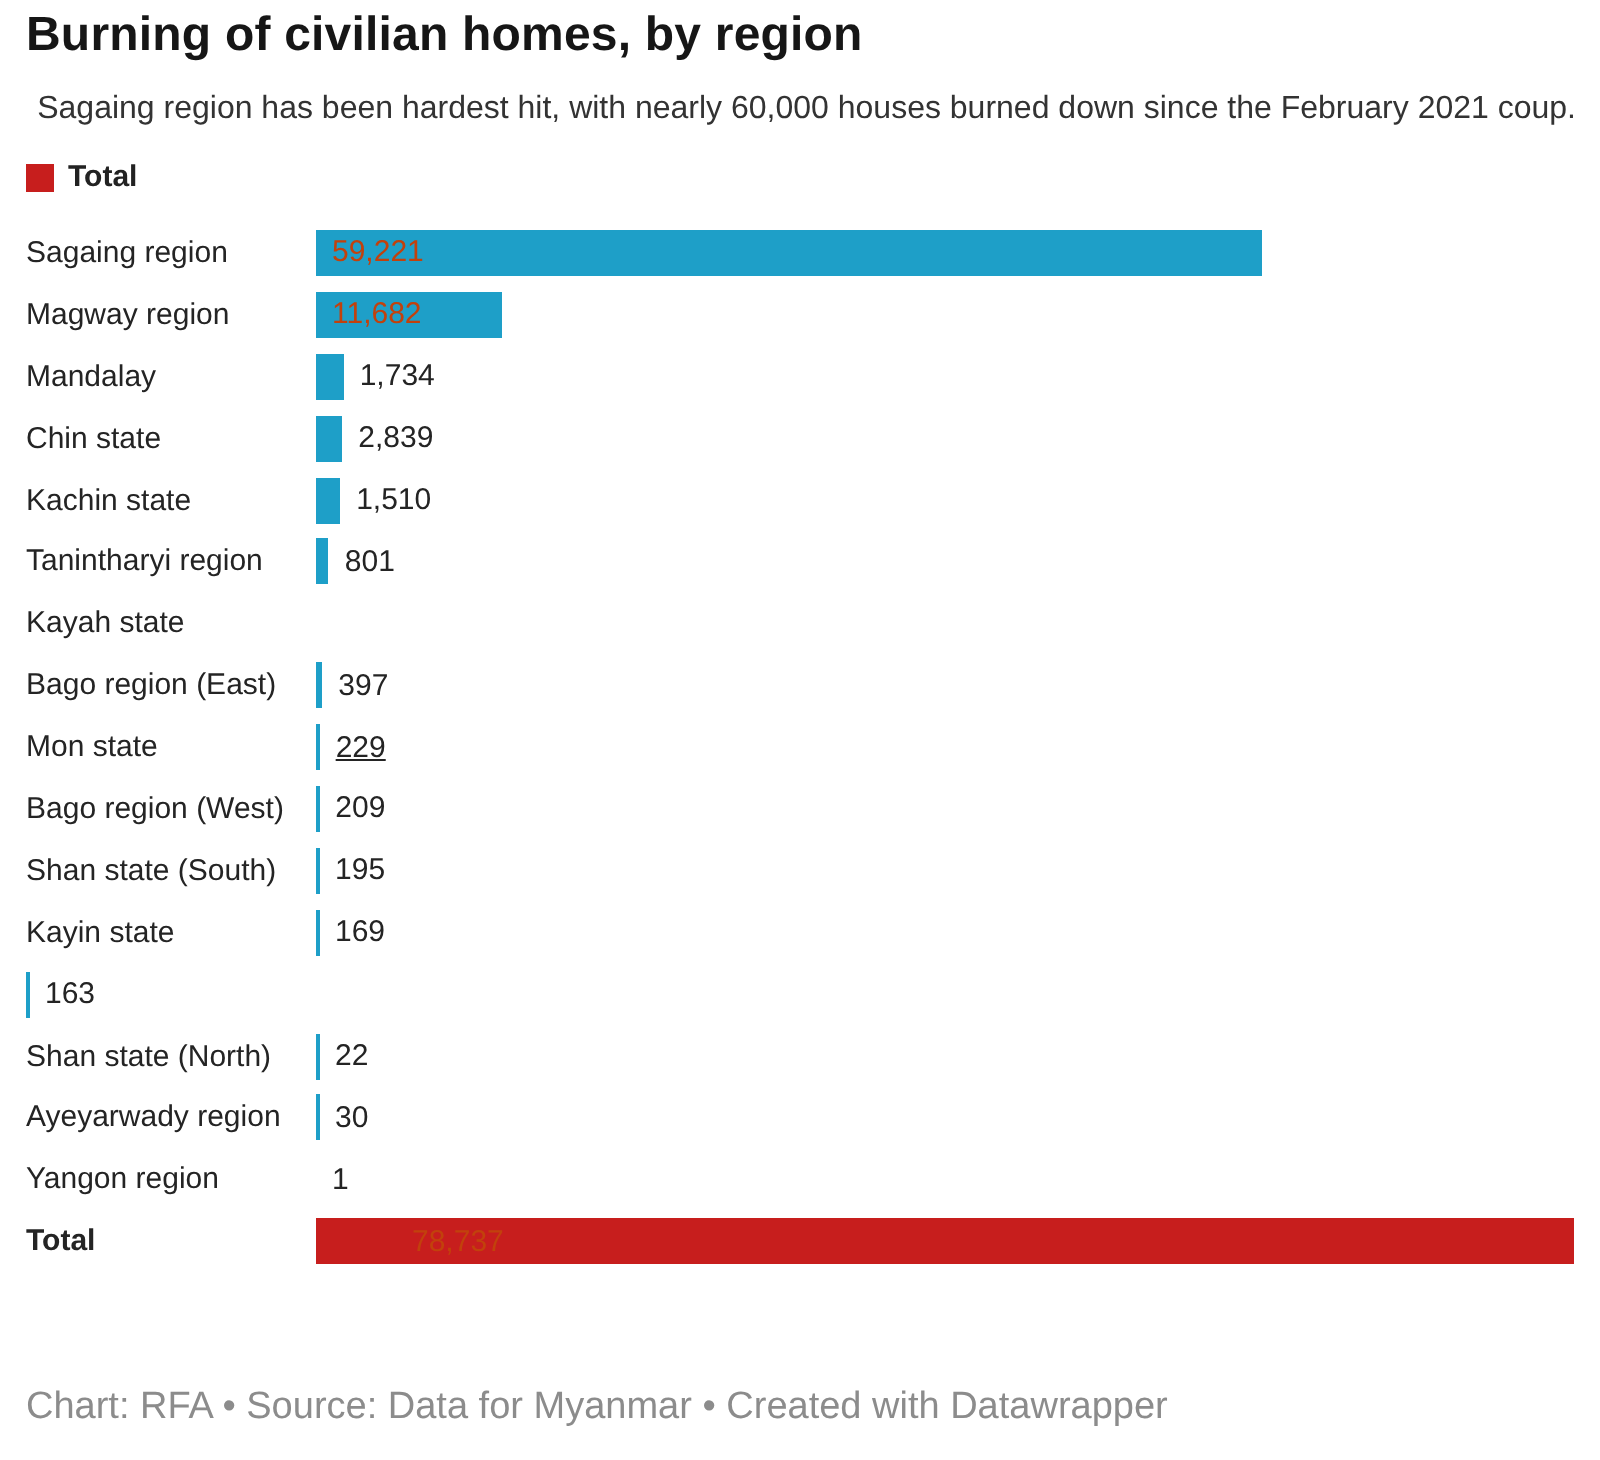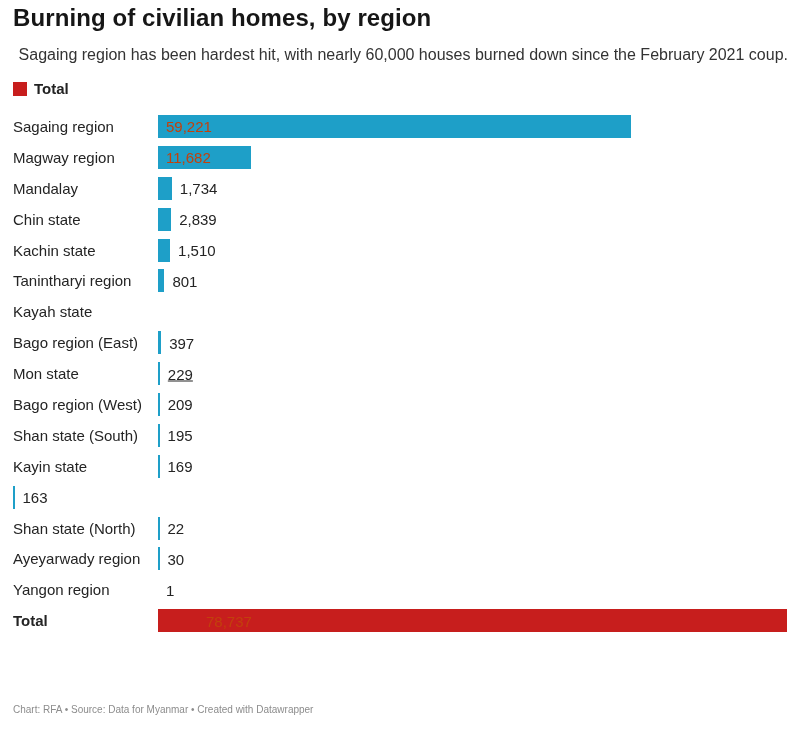--- a/index.html
+++ b/index.html
@@ -76,21 +76,21 @@
     transform: translateY(-50%);
     font-size: 15px;
     white-space: nowrap;
   }
   .value.inside { color: #c2410c; }
   .value.outside { color: #242424; }
   .footer {
     position: absolute;
     left: 13px;
     bottom: 15px;
-    font-size: 10px;
+    font-size: 19px;
     color: #8c8c8c;
   }
 </style>
 </head>
 <body>
 
 <div class="container">
   <div class="title">Burning of civilian homes, by region</div>
   <div class="subtitle">Sagaing region has been hardest hit, with nearly 60,000 houses burned down since the February 2021 coup.</div>
 

